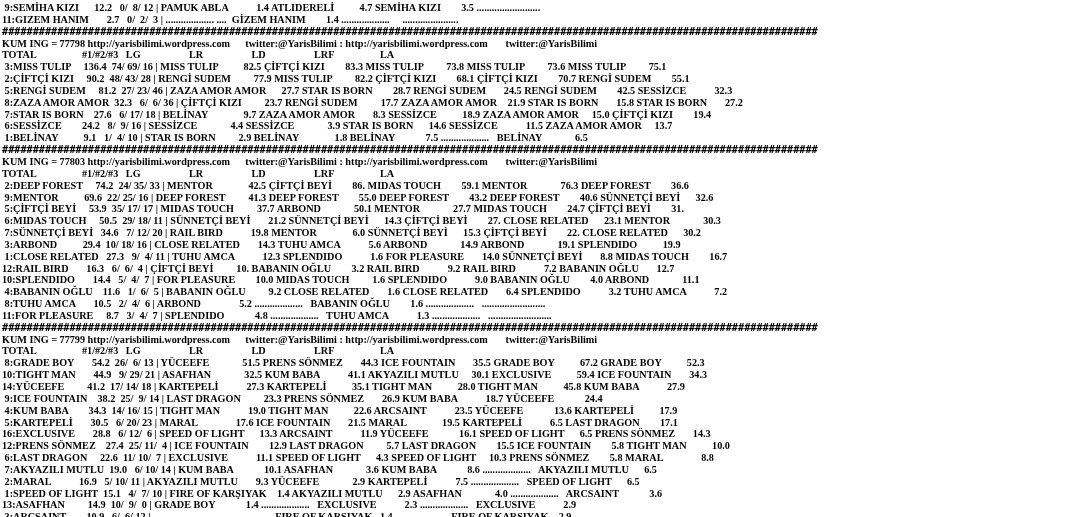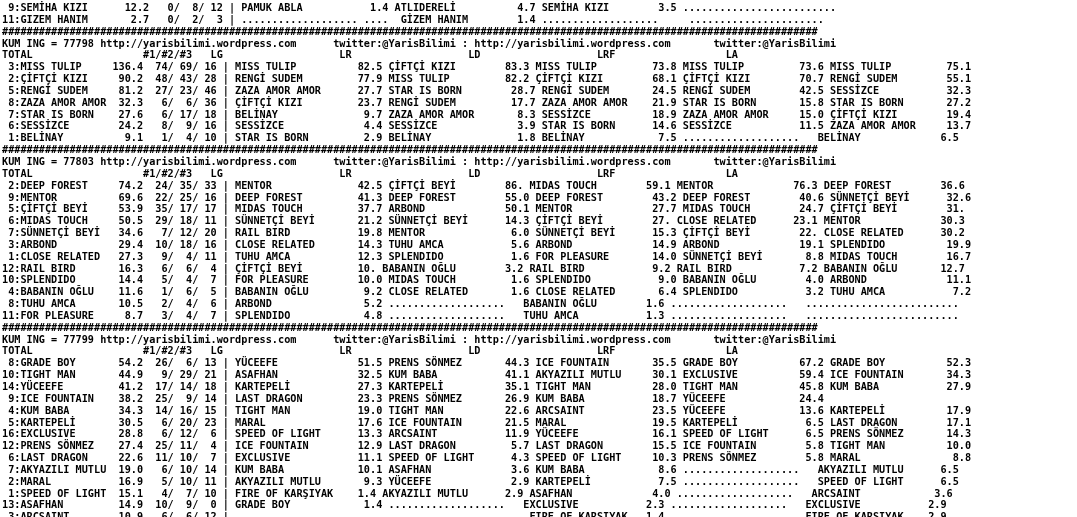--- a/index.html
+++ b/index.html
@@ -8,19 +8,19 @@
     font-size:10.2px;
     line-height:11.85px;
     color:#000000;
     width:1077px;
     height:517px;
     overflow:hidden;
     font-weight:700;
     letter-spacing:0px;
   }
   #sheet{padding:2px 0 0 2px;white-space:pre;}
-  .row{white-space:pre;height:11.85px;}
+  .row{white-space:pre;height:11.85px;font-family:Liberation Serif, serif;}
   .sep{white-space:pre;height:11.85px;}
 </style>
 </head>
 <body>
 
 <div id="sheet"><div class="row"> 9:SEMİHA KIZI      12.2   0/  8/ 12 | PAMUK ABLA           1.4 ATLIDERELİ          4.7 SEMİHA KIZI        3.5 .........................</div><div class="row">11:GIZEM HANIM       2.7   0/  2/  3 | ................... ....  GİZEM HANIM        1.4 ...................     ......................</div><div class="sep">#####################################################################################################################################</div><div class="row">KUM ING = 77798 http://yarisbilimi.wordpress.com      twitter:@YarisBilimi : http://yarisbilimi.wordpress.com       twitter:@YarisBilimi</div><div class="row">TOTAL                  #1/#2/#3   LG                   LR                   LD                   LRF                  LA</div><div class="row"> 3:MISS TULIP     136.4  74/ 69/ 16 | MISS TULIP          82.5 ÇİFTÇİ KIZI        83.3 MISS TULIP         73.8 MISS TULIP         73.6 MISS TULIP         75.1</div><div class="row"> 2:ÇİFTÇİ KIZI     90.2  48/ 43/ 28 | RENGİ SUDEM         77.9 MISS TULIP         82.2 ÇİFTÇİ KIZI        68.1 ÇİFTÇİ KIZI        70.7 RENGİ SUDEM        55.1</div><div class="row"> 5:RENGİ SUDEM     81.2  27/ 23/ 46 | ZAZA AMOR AMOR      27.7 STAR IS BORN        28.7 RENGİ SUDEM       24.5 RENGİ SUDEM        42.5 SESSİZCE           32.3</div><div class="row"> 8:ZAZA AMOR AMOR  32.3   6/  6/ 36 | ÇİFTÇİ KIZI         23.7 RENGİ SUDEM         17.7 ZAZA AMOR AMOR    21.9 STAR IS BORN       15.8 STAR IS BORN       27.2</div><div class="row"> 7:STAR IS BORN    27.6   6/ 17/ 18 | BELİNAY              9.7 ZAZA AMOR AMOR       8.3 SESSİZCE          18.9 ZAZA AMOR AMOR     15.0 ÇİFTÇİ KIZI        19.4</div><div class="row"> 6:SESSİZCE        24.2   8/  9/ 16 | SESSİZCE             4.4 SESSİZCE             3.9 STAR IS BORN      14.6 SESSİZCE           11.5 ZAZA AMOR AMOR     13.7</div><div class="row"> 1:BELİNAY          9.1   1/  4/ 10 | STAR IS BORN         2.9 BELİNAY              1.8 BELİNAY            7.5 ...................   BELİNAY             6.5</div><div class="sep">#####################################################################################################################################</div><div class="row">KUM ING = 77803 http://yarisbilimi.wordpress.com      twitter:@YarisBilimi : http://yarisbilimi.wordpress.com       twitter:@YarisBilimi</div><div class="row">TOTAL                  #1/#2/#3   LG                   LR                   LD                   LRF                  LA</div><div class="row"> 2:DEEP FOREST     74.2  24/ 35/ 33 | MENTOR              42.5 ÇİFTÇİ BEYİ        86. MIDAS TOUCH        59.1 MENTOR             76.3 DEEP FOREST        36.6</div><div class="row"> 9:MENTOR          69.6  22/ 25/ 16 | DEEP FOREST         41.3 DEEP FOREST        55.0 DEEP FOREST        43.2 DEEP FOREST        40.6 SÜNNETÇİ BEYİ      32.6</div><div class="row"> 5:ÇİFTÇİ BEYİ     53.9  35/ 17/ 17 | MIDAS TOUCH         37.7 ARBOND             50.1 MENTOR             27.7 MIDAS TOUCH        24.7 ÇİFTÇİ BEYİ        31.</div><div class="row"> 6:MIDAS TOUCH     50.5  29/ 18/ 11 | SÜNNETÇİ BEYİ       21.2 SÜNNETÇİ BEYİ      14.3 ÇİFTÇİ BEYİ        27. CLOSE RELATED      23.1 MENTOR             30.3</div><div class="row"> 7:SÜNNETÇİ BEYİ   34.6   7/ 12/ 20 | RAIL BIRD           19.8 MENTOR              6.0 SÜNNETÇİ BEYİ      15.3 ÇİFTÇİ BEYİ        22. CLOSE RELATED      30.2</div><div class="row"> 3:ARBOND          29.4  10/ 18/ 16 | CLOSE RELATED       14.3 TUHU AMCA           5.6 ARBOND             14.9 ARBOND             19.1 SPLENDIDO          19.9</div><div class="row"> 1:CLOSE RELATED   27.3   9/  4/ 11 | TUHU AMCA           12.3 SPLENDIDO           1.6 FOR PLEASURE       14.0 SÜNNETÇİ BEYİ       8.8 MIDAS TOUCH        16.7</div><div class="row">12:RAIL BIRD       16.3   6/  6/  4 | ÇİFTÇİ BEYİ         10. BABANIN OĞLU        3.2 RAIL BIRD           9.2 RAIL BIRD           7.2 BABANIN OĞLU       12.7</div><div class="row">10:SPLENDIDO       14.4   5/  4/  7 | FOR PLEASURE        10.0 MIDAS TOUCH         1.6 SPLENDIDO           9.0 BABANIN OĞLU        4.0 ARBOND             11.1</div><div class="row"> 4:BABANIN OĞLU    11.6   1/  6/  5 | BABANIN OĞLU         9.2 CLOSE RELATED       1.6 CLOSE RELATED       6.4 SPLENDIDO           3.2 TUHU AMCA           7.2</div><div class="row"> 8:TUHU AMCA       10.5   2/  4/  6 | ARBOND               5.2 ...................   BABANIN OĞLU        1.6 ...................   .........................</div><div class="row">11:FOR PLEASURE     8.7   3/  4/  7 | SPLENDIDO            4.8 ...................   TUHU AMCA           1.3 ...................   .........................</div><div class="sep">#####################################################################################################################################</div><div class="row">KUM ING = 77799 http://yarisbilimi.wordpress.com      twitter:@YarisBilimi : http://yarisbilimi.wordpress.com       twitter:@YarisBilimi</div><div class="row">TOTAL                  #1/#2/#3   LG                   LR                   LD                   LRF                  LA</div><div class="row"> 8:GRADE BOY       54.2  26/  6/ 13 | YÜCEEFE             51.5 PRENS SÖNMEZ       44.3 ICE FOUNTAIN       35.5 GRADE BOY          67.2 GRADE BOY          52.3</div><div class="row">10:TIGHT MAN       44.9   9/ 29/ 21 | ASAFHAN             32.5 KUM BABA           41.1 AKYAZILI MUTLU     30.1 EXCLUSIVE          59.4 ICE FOUNTAIN       34.3</div><div class="row">14:YÜCEEFE         41.2  17/ 14/ 18 | KARTEPELİ           27.3 KARTEPELİ          35.1 TIGHT MAN          28.0 TIGHT MAN          45.8 KUM BABA           27.9</div><div class="row"> 9:ICE FOUNTAIN    38.2  25/  9/ 14 | LAST DRAGON         23.3 PRENS SÖNMEZ       26.9 KUM BABA           18.7 YÜCEEFE            24.4</div><div class="row"> 4:KUM BABA        34.3  14/ 16/ 15 | TIGHT MAN           19.0 TIGHT MAN          22.6 ARCSAINT           23.5 YÜCEEFE            13.6 KARTEPELİ          17.9</div><div class="row"> 5:KARTEPELİ       30.5   6/ 20/ 23 | MARAL               17.6 ICE FOUNTAIN       21.5 MARAL              19.5 KARTEPELİ           6.5 LAST DRAGON        17.1</div><div class="row">16:EXCLUSIVE       28.8   6/ 12/  6 | SPEED OF LIGHT      13.3 ARCSAINT           11.9 YÜCEEFE            16.1 SPEED OF LIGHT      6.5 PRENS SÖNMEZ       14.3</div><div class="row">12:PRENS SÖNMEZ    27.4  25/ 11/  4 | ICE FOUNTAIN        12.9 LAST DRAGON         5.7 LAST DRAGON        15.5 ICE FOUNTAIN        5.8 TIGHT MAN          10.0</div><div class="row"> 6:LAST DRAGON     22.6  11/ 10/  7 | EXCLUSIVE           11.1 SPEED OF LIGHT      4.3 SPEED OF LIGHT     10.3 PRENS SÖNMEZ        5.8 MARAL               8.8</div><div class="row"> 7:AKYAZILI MUTLU  19.0   6/ 10/ 14 | KUM BABA            10.1 ASAFHAN             3.6 KUM BABA            8.6 ...................   AKYAZILI MUTLU      6.5</div><div class="row"> 2:MARAL           16.9   5/ 10/ 11 | AKYAZILI MUTLU       9.3 YÜCEEFE             2.9 KARTEPELİ           7.5 ...................   SPEED OF LIGHT      6.5</div><div class="row"> 1:SPEED OF LIGHT  15.1   4/  7/ 10 | FIRE OF KARŞIYAK    1.4 AKYAZILI MUTLU      2.9 ASAFHAN             4.0 ...................   ARCSAINT            3.6</div><div class="row">13:ASAFHAN         14.9  10/  9/  0 | GRADE BOY            1.4 ...................   EXCLUSIVE           2.3 ...................   EXCLUSIVE           2.9</div><div class="row"> 3:ARCSAINT        10.9   6/  6/ 12 | ................... ....  ...................   FIRE OF KARŞIYAK   1.4 ...................   FIRE OF KARŞIYAK    2.9</div></div>
 
 </body></html>

